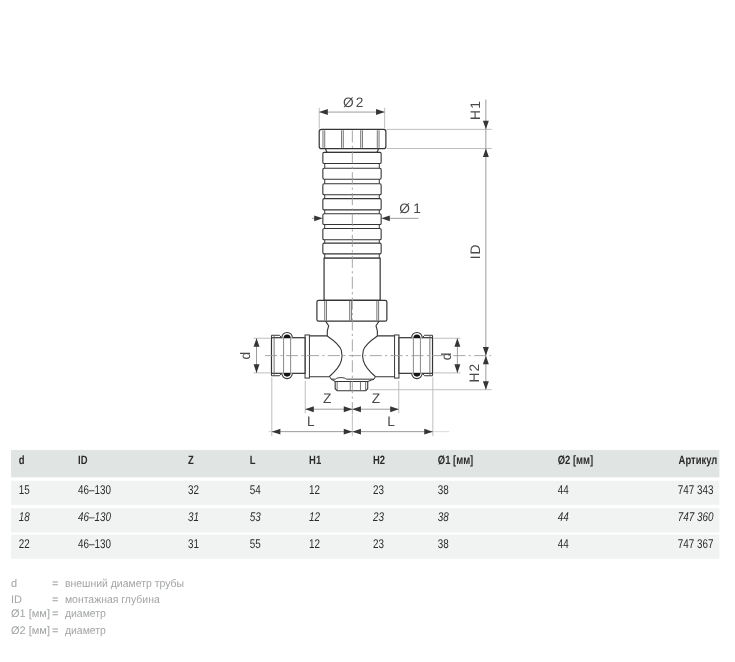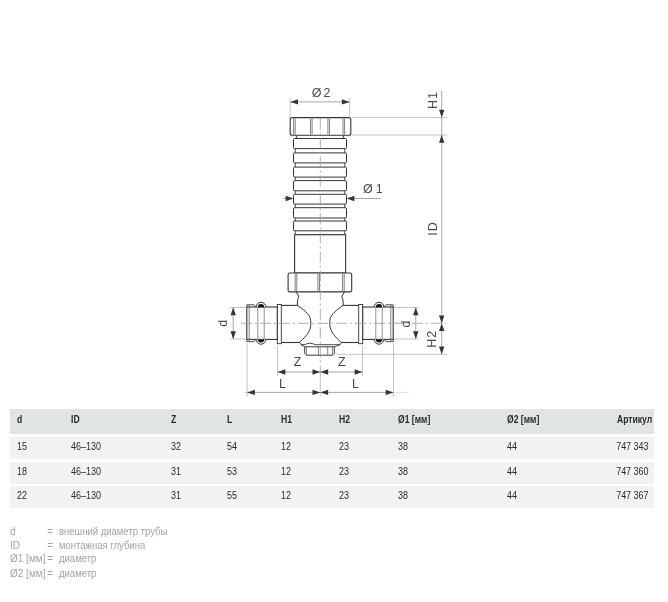--- a/index.html
+++ b/index.html
@@ -235,21 +235,21 @@
   <span class="vc" style="left:60.6px;">46–130</span>
   <span class="vc" style="left:161.4px;">32</span>
   <span class="vc" style="left:217px;">54</span>
   <span class="vc" style="left:271.3px;">12</span>
   <span class="vc" style="left:329.4px;">23</span>
   <span class="vc" style="left:388.3px;">38</span>
   <span class="vc" style="left:497.1px;">44</span>
   <span class="vc ra" style="right:5px;">747 343</span>
 </div>
 
-<div class="row" style="top:461.5px;">
+<div class="row" style="top:461.5px;font-style:italic;">
   <span class="vc" style="left:6.5px;">18</span>
   <span class="vc" style="left:60.6px;">46–130</span>
   <span class="vc" style="left:161.4px;">31</span>
   <span class="vc" style="left:217px;">53</span>
   <span class="vc" style="left:271.3px;">12</span>
   <span class="vc" style="left:329.4px;">23</span>
   <span class="vc" style="left:388.3px;">38</span>
   <span class="vc" style="left:497.1px;">44</span>
   <span class="vc ra" style="right:5px;">747 360</span>
 </div>

